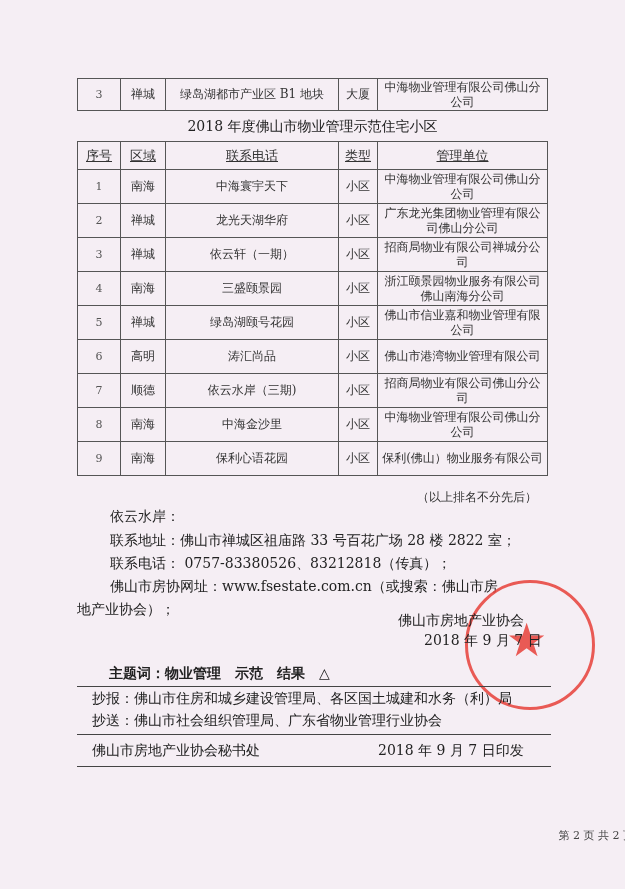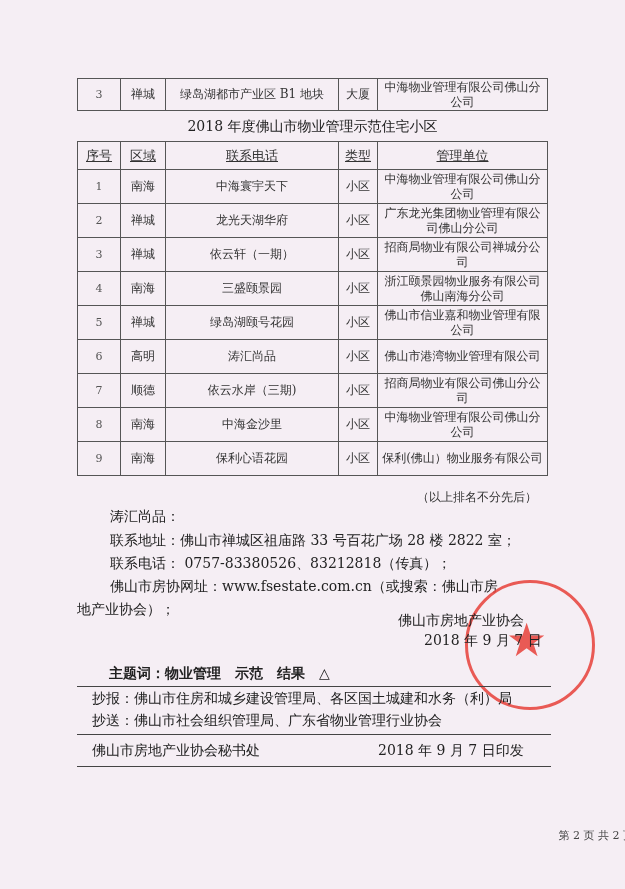--- a/index.html
+++ b/index.html
@@ -130,21 +130,21 @@
       <td>南海</td>
       <td>保利心语花园</td>
       <td>小区</td>
       <td class="mgr">保利(佛山）物业服务有限公司</td>
     </tr>
   </tbody>
     </table>
 
   <div class="note">（以上排名不分先后）</div>
 
-  <div class="line" style="left:110px;top:508px;">涛汇尚品：</div>
+  <div class="line" style="left:110px;top:508px;">依云水岸：</div>
   <div class="line" style="left:110px;top:532px;">联系地址：佛山市禅城区祖庙路 33 号百花广场 28 楼 2822 室；</div>
   <div class="line" style="left:110px;top:555px;">联系电话：  0757-83380526、83212818（传真）；</div>
   <div class="line" style="left:110px;top:578px;text-align:center;">佛山市房协网址：www.fsestate.com.cn（或搜索：佛山市房</div>
   <div class="line" style="left:77px;top:601px;">地产业协会）；</div>
 
   <div class="stamp">
     <span class="star">★</span>
   </div>
 
   <div class="sig" style="left:398px;top:612px;">佛山市房地产业协会</div>

